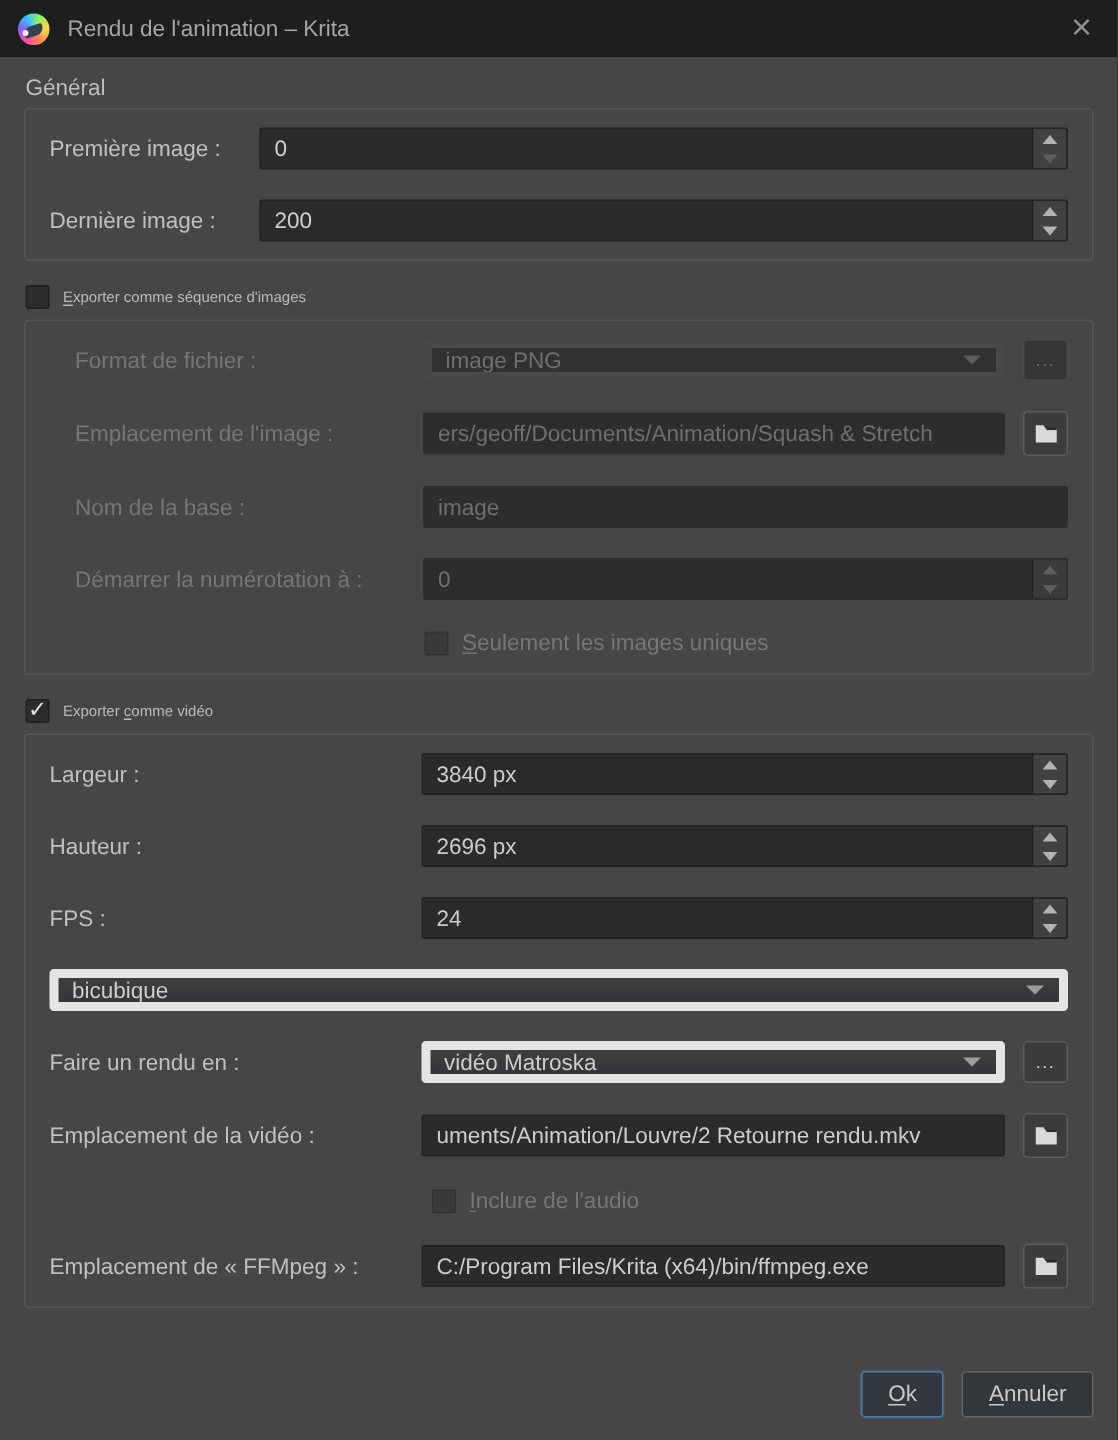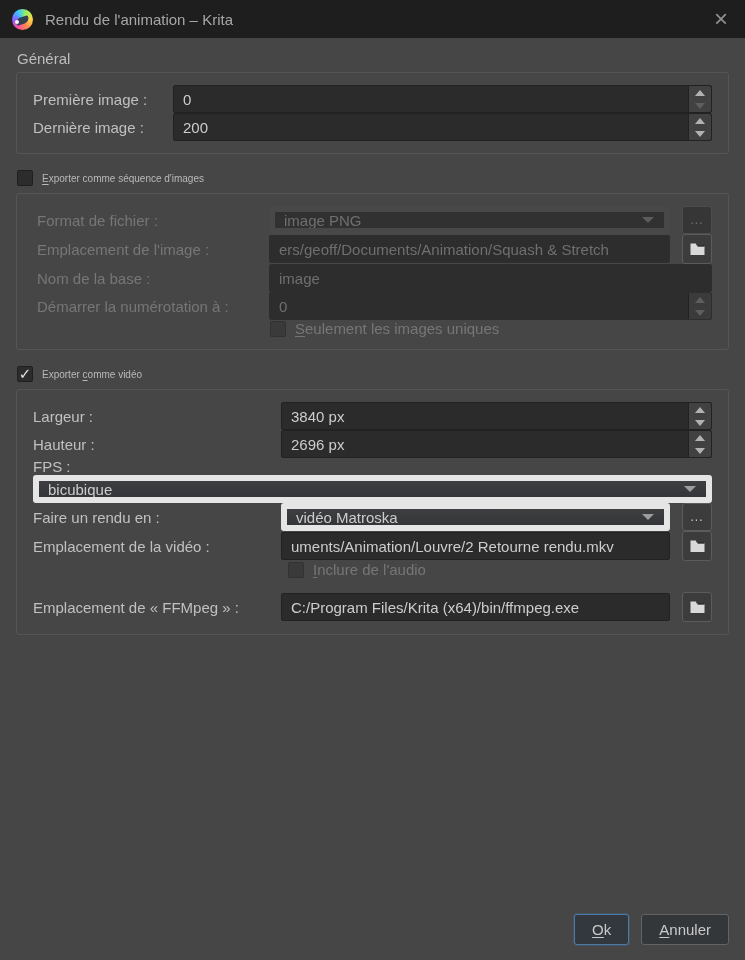--- a/index.html
+++ b/index.html
@@ -35,21 +35,21 @@
     width:48px;height:38px;display:flex;align-items:center;justify-content:center;
     color:#8f8f8f;font-size:24px;line-height:1;cursor:default;
   }
   
   .content{flex:1;padding:6px 16px 0;box-sizing:border-box;}
   .group-label{font-size:15px;color:#bdbdbd;margin:6px 0 5px 1px;}
   .groupbox{
     border:1px solid #555553;border-radius:3px;
     padding:11px 16px;box-sizing:border-box;
   }
-  .row{display:flex;align-items:center;margin:0 0;}
+  .row{display:flex;align-items:center;margin:20px 0;}
   .row:first-child{margin-top:1px;}
   .row:last-child{margin-bottom:1px;}
   .lbl{font-size:15px;color:#c0c0c0;flex:0 0 auto;}
   .w140{width:140px;} .w232{width:232px;} .w248{width:248px;}
   
   .field{
     flex:1;height:28px;box-sizing:border-box;
     background:#2b2b2b;border:1px solid #222;border-radius:2px;
     color:#cdcdcd;font-size:15px;
     display:flex;align-items:center;padding:0 9px;
@@ -176,21 +176,21 @@
         </div>
       </div>
     </div>
 
     <div class="cbrow section-head">
       <div class="checkbox">
         
       </div>
       <div class="seclbl"><u>E</u>xporter comme séquence d'images</div>
     </div>
-    <div class="groupbox dis" style="padding-left:20px;">
+    <div class="groupbox dis" style="padding-left:33px;">
       <div class="row">
         <div class="lbl w232">Format de fichier :</div>
         <div class="combo">
           <span>image PNG</span>
           <span class="arrow"></span>
         </div>
         <div class="mini-btn">
           <span>...</span>
         </div>
       </div>
@@ -264,20 +264,31 @@
                 <span class="tri-up"></span>
               </div>
             <div class="spinhalf">
                 <span class="tri-dn"></span>
               </div>
           </div>
         </div>
       </div>
       <div class="row">
         <div class="lbl w248">FPS :</div>
+        <div class="field spin">
+          <span>24</span>
+          <div class="spinbtns">
+            <div class="spinhalf">
+                <span class="tri-up"></span>
+              </div>
+            <div class="spinhalf">
+                <span class="tri-dn"></span>
+              </div>
+          </div>
+        </div>
       </div>
       <div class="row">
         <div class="combo">
           <span>bicubique</span>
           <span class="arrow"></span>
         </div>
       </div>
       <div class="row">
         <div class="lbl w248">Faire un rendu en :</div>
         <div class="combo">

